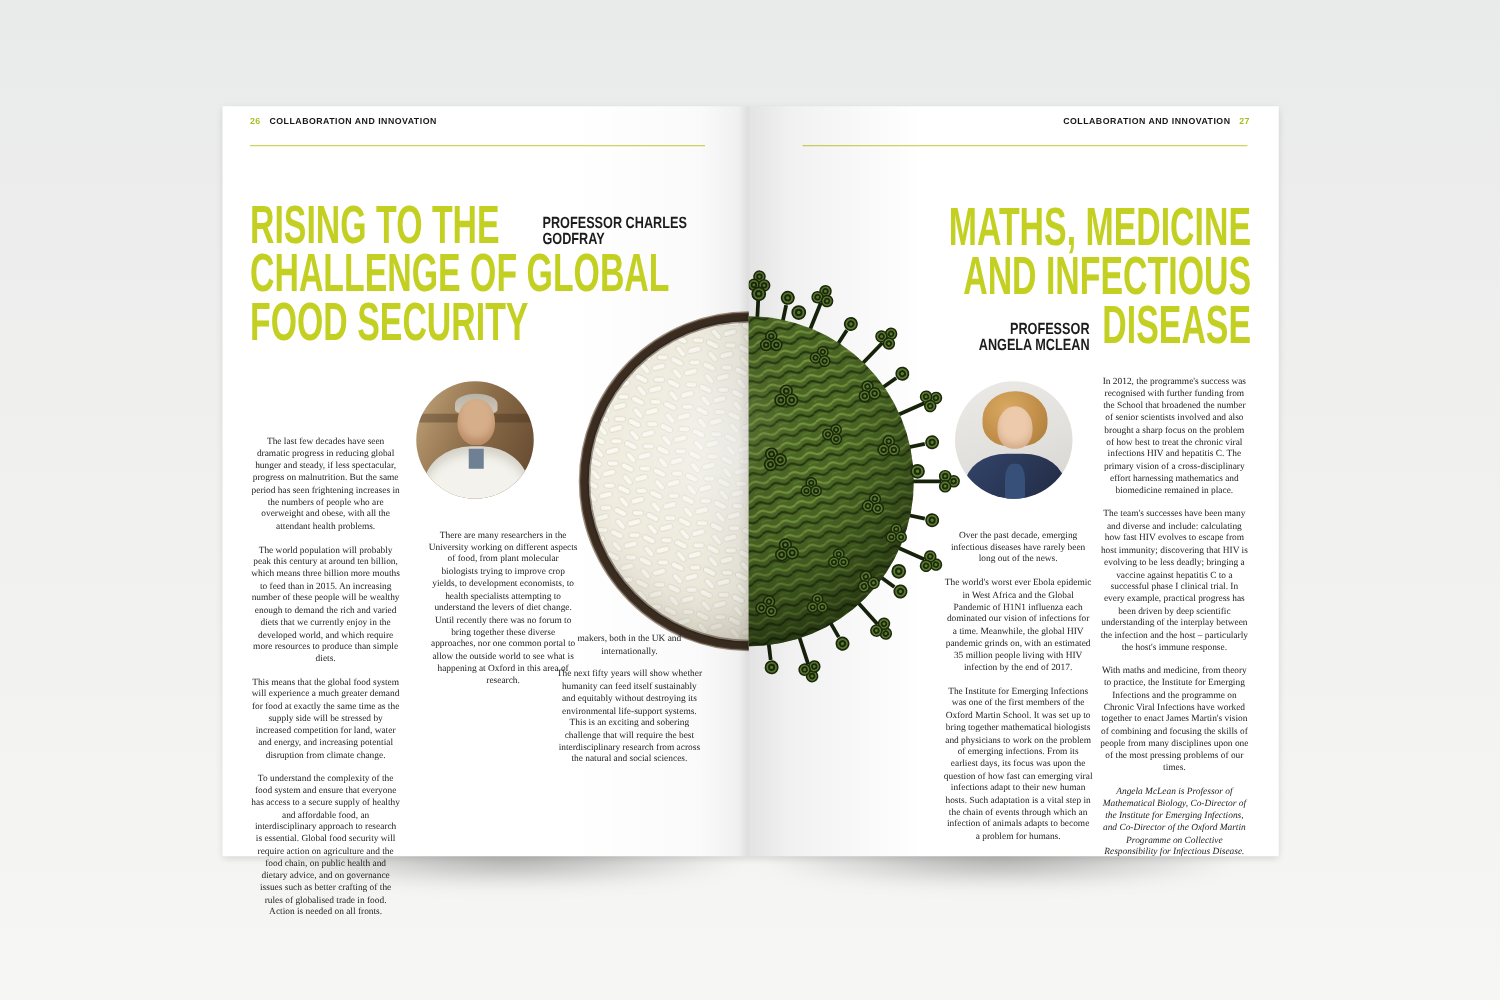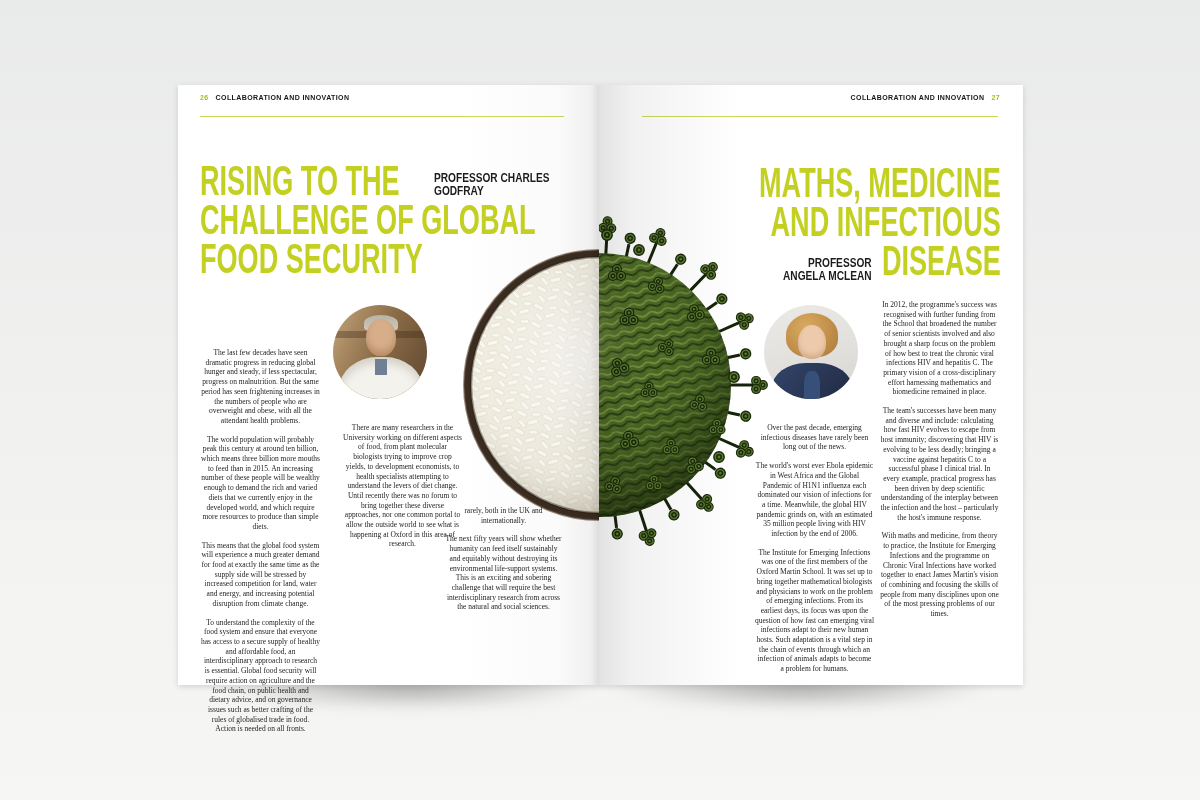--- a/index.html
+++ b/index.html
@@ -231,21 +231,21 @@
     <div class="col colL1">
       <p>The last few decades have seen dramatic progress in reducing global hunger and steady, if less spectacular, progress on malnutrition. But the same period has seen frightening increases in the numbers of people who are overweight and obese, with all the attendant health problems.</p>
       <p>The world population will probably peak this century at around ten billion, which means three billion more mouths to feed than in 2015. An increasing number of these people will be wealthy enough to demand the rich and varied diets that we currently enjoy in the developed world, and which require more resources to produce than simple diets.</p>
       <p>This means that the global food system will experience a much greater demand for food at exactly the same time as the supply side will be stressed by increased competition for land, water and energy, and increasing potential disruption from climate change.</p>
       <p>To understand the complexity of the food system and ensure that everyone has access to a secure supply of healthy and affordable food, an interdisciplinary approach to research is essential. Global food security will require action on agriculture and the food chain, on public health and dietary advice, and on governance issues such as better crafting of the rules of globalised trade in food. Action is needed on all fronts.</p>
     </div>
     <div class="col colL2">
       <p>There are many researchers in the University working on different aspects of food, from plant molecular biologists trying to improve crop yields, to development economists, to health specialists attempting to understand the levers of diet change. Until recently there was no forum to bring together these diverse approaches, nor one common portal to allow the outside world to see what is happening at Oxford in this area of research.</p>
     </div>
     <div class="col colL3">
-      <p>rarely, both in the UK and internationally.</p>
+      <p>makers, both in the UK and internationally.</p>
       <p>The next fifty years will show whether humanity can feed itself sustainably and equitably without destroying its environmental life-support systems. This is an exciting and sobering challenge that will require the best interdisciplinary research from across the natural and social sciences.</p>
     </div>
 
     <div class="headline hl-right">
       <div>MATHS, MEDICINE</div>
       <div>AND INFECTIOUS</div>
       <div>DISEASE</div>
     </div>
     <div class="byline by-right">
       <div>PROFESSOR</div>
@@ -254,24 +254,25 @@
 
     <div class="portrait mclean" aria-label="professor-angela-mclean-photo">
       <div class="m-hair"></div>
       <div class="m-face"></div>
       <div class="m-jacket"></div>
       <div class="m-blouse"></div>
     </div>
 
     <div class="col colR1">
       <p>Over the past decade, emerging infectious diseases have rarely been long out of the news.</p>
-      <p>The world's worst ever Ebola epidemic in West Africa and the Global Pandemic of H1N1 influenza each dominated our vision of infections for a time. Meanwhile, the global HIV pandemic grinds on, with an estimated 35 million people living with HIV infection by the end of 2006.</p>
+      <p>The world's worst ever Ebola epidemic in West Africa and the Global Pandemic of H1N1 influenza each dominated our vision of infections for a time. Meanwhile, the global HIV pandemic grinds on, with an estimated 35 million people living with HIV infection by the end of 2017.</p>
       <p>The Institute for Emerging Infections was one of the first members of the Oxford Martin School. It was set up to bring together mathematical biologists and physicians to work on the problem of emerging infections. From its earliest days, its focus was upon the question of how fast can emerging viral infections adapt to their new human hosts. Such adaptation is a vital step in the chain of events through which an infection of animals adapts to become a problem for humans.</p>
     </div>
     <div class="col colR2">
       <p>In 2012, the programme's success was recognised with further funding from the School that broadened the number of senior scientists involved and also brought a sharp focus on the problem of how best to treat the chronic viral infections HIV and hepatitis C. The primary vision of a cross-disciplinary effort harnessing mathematics and biomedicine remained in place.</p>
       <p>The team's successes have been many and diverse and include: calculating how fast HIV evolves to escape from host immunity; discovering that HIV is evolving to be less deadly; bringing a vaccine against hepatitis C to a successful phase I clinical trial. In every example, practical progress has been driven by deep scientific understanding of the interplay between the infection and the host – particularly the host's immune response.</p>
       <p>With maths and medicine, from theory to practice, the Institute for Emerging Infections and the programme on Chronic Viral Infections have worked together to enact James Martin's vision of combining and focusing the skills of people from many disciplines upon one of the most pressing problems of our times.</p>
+      <p class="bio">Angela McLean is Professor of Mathematical Biology, Co-Director of the Institute for Emerging Infections, and Co-Director of the Oxford Martin Programme on Collective Responsibility for Infectious Disease.</p>
     </div>
 
     <div class="gutter"></div>
   </div>
 </div>
 
 </body></html>

